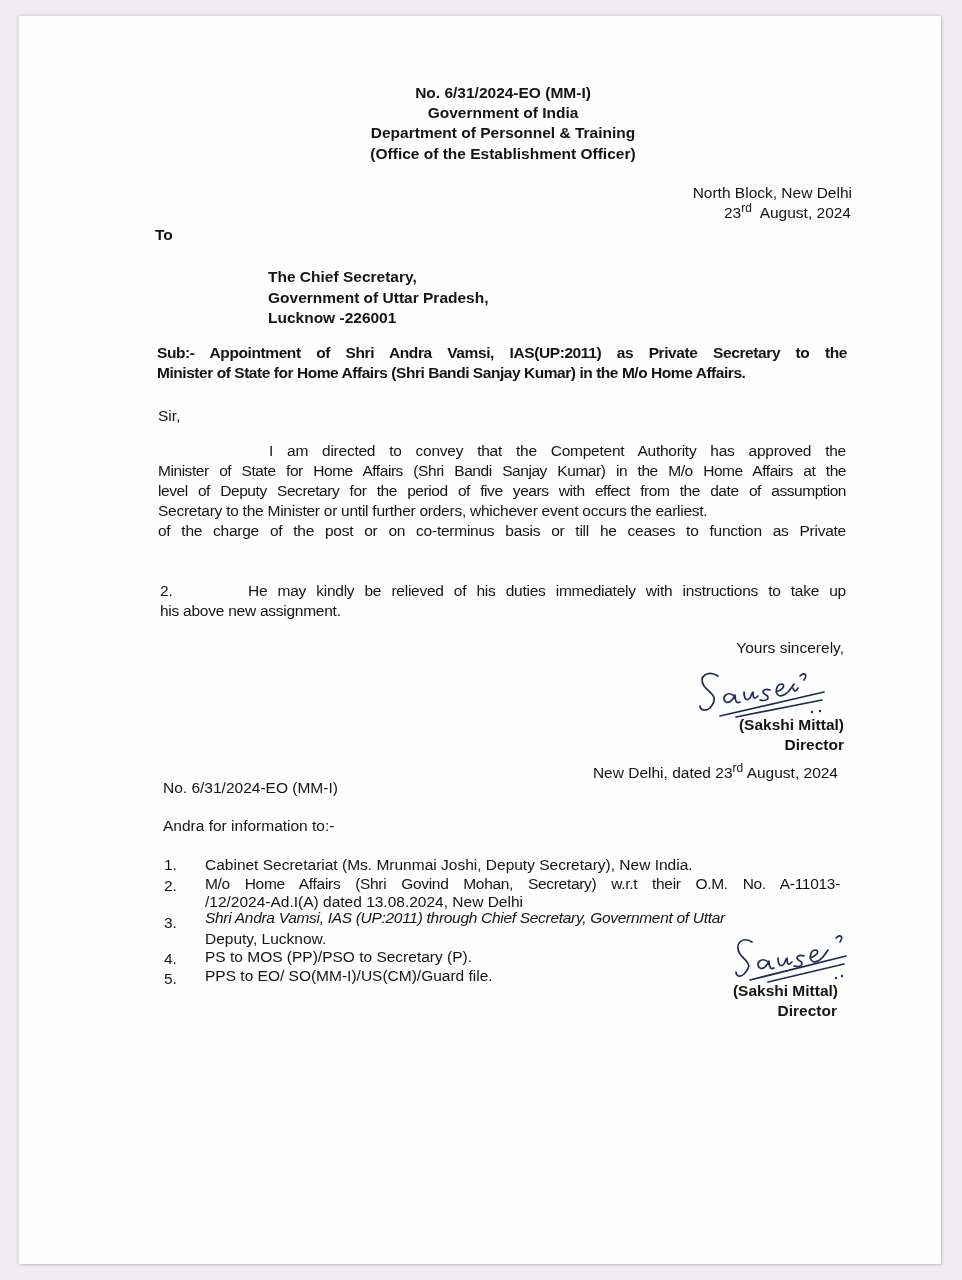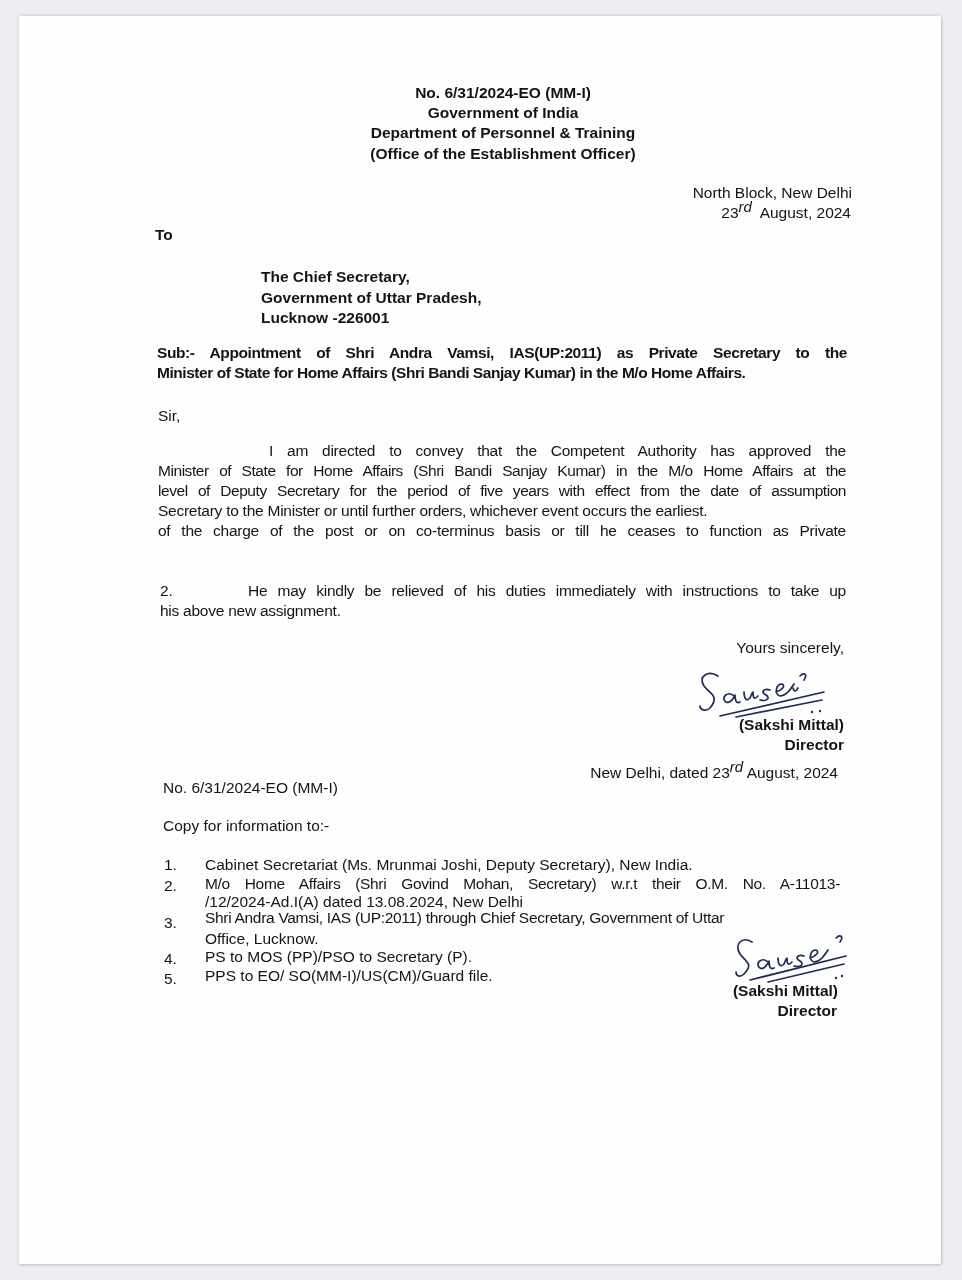--- a/index.html
+++ b/index.html
@@ -15,40 +15,40 @@
     background: #fefefe;
     box-shadow: 0 0 4px rgba(0,0,0,0.18), 1px 1px 2px rgba(0,0,0,0.10);
   }
   .abs { position: absolute; white-space: nowrap; }
   .b { font-weight: bold; }
   .hdr { left: 0; width: 1006px; text-align: center; font-weight: bold; font-size: 15.5px; line-height: 20.5px; }
   .reg { font-size: 15.5px; }
   .narrow { font-family: Liberation Sans, sans-serif; }
   .jline { display: block; text-align: justify; text-align-last: justify; height: 20px; line-height: 20px; font-size: 15.5px; letter-spacing: -0.25px; }
   .jline.last { text-align-last: left; }
-  sup { font-size: 15px; vertical-align: 6px; line-height: 0; font-style: italic; }
+  sup { font-size: 12px; vertical-align: 6px; line-height: 0; }
   .sig svg { position: absolute; }
   .list-num { position: absolute; left: 0; }
   .list-text { position: absolute; left: 41px; }
 </style>
 </head>
 <body>
 
 <div class="paper"></div>
 
 <div class="abs hdr" style="top:83px;">No. 6/31/2024-EO (MM-I)</div>
 <div class="abs hdr" style="top:103px;">Government of India</div>
 <div class="abs hdr" style="top:123px;">Department of Personnel &amp; Training</div>
 <div class="abs hdr" style="top:144px;">(Office of the Establishment Officer)</div>
 
 <div class="abs reg" style="right:110px; top:184px; text-align:right;">North Block, New Delhi</div>
 <div class="abs reg" style="right:111px; top:204px; text-align:right;"><span>23</span><sup>rd</sup>&nbsp; <span>August, 2024</span></div>
 
 <div class="abs b reg" style="left:155px; top:226px;text-align:center;">To</div>
-<div class="abs b reg" style="left:261px; top:267px; line-height:20.5px;">
+<div class="abs b reg" style="left:268px; top:267px; line-height:20.5px;">
   <div>The Chief Secretary,</div>
   <div>Government of Uttar Pradesh,</div>
   <div>Lucknow -226001</div>
 </div>
 
 <div class="abs b" style="left:157px; top:343px; width:690px; white-space:normal;">
   <span class="jline narrow" style="letter-spacing:-0.4px;">Sub:- Appointment of Shri Andra Vamsi, IAS(UP:2011)  as Private Secretary to the</span>
   <span class="jline narrow last" style="letter-spacing:-0.45px;">Minister of State for Home Affairs (Shri Bandi Sanjay Kumar) in the M/o Home Affairs.</span>
 </div>
 
@@ -85,36 +85,36 @@
     </g>
     <circle cx="122" cy="50" r="1.2" fill="#1c2a5c"></circle>
     <circle cx="130" cy="49" r="1.2" fill="#1c2a5c"></circle>
   </svg>
 </div>
 <div class="abs b reg" style="right:118px; top:716px; text-align:right;">(Sakshi Mittal)</div>
 <div class="abs b reg" style="right:118px; top:736px; text-align:right;">Director</div>
 
 <div class="abs reg" style="left:163px; top:779px;">No. 6/31/2024-EO (MM-I)</div>
 <div class="abs reg" style="right:124px; top:764px; text-align:right;"><span>New Delhi, dated  23</span><sup>rd</sup><span> August, 2024</span></div>
-<div class="abs reg" style="left:163px; top:817px;">Copy for information to:-</div>
+<div class="abs reg" style="left:163px; top:817px;">Andra for information to:-</div>
 
 <div class="abs reg" style="left:164px; top:855px; width:680px; height:140px; line-height:20px;">
   <div style="position:absolute; top:0; width:680px;">
     <span class="list-num">1.</span>
     <span class="list-text">Cabinet Secretariat (Ms. Mrunmai Joshi, Deputy Secretary), New India.</span>
   </div>
   <div style="position:absolute; top:19px; width:680px;">
     <span class="list-num" style="top:2px;">2.</span>
     <span class="list-text" style="width:635px; display:block; text-align:justify; text-align-last:justify; letter-spacing:-0.3px;">M/o Home Affairs (Shri Govind Mohan, Secretary) w.r.t their O.M.   No. A-11013-</span>
     <span class="list-text" style="top:18px;">/12/2024-Ad.I(A) dated 13.08.2024, New Delhi</span>
   </div>
   <div style="position:absolute; top:53px; width:680px;">
     <span class="list-num" style="top:5px;">3.</span>
-    <span class="list-text" style="letter-spacing:-0.3px;">Shri Andra Vamsi, IAS (UP:2011) through Chief Secretary, Government of Uttar</span>
-    <span class="list-text" style="top:21px;">Office, Lucknow.</span>
+    <span class="list-text" style="letter-spacing:-0.3px;font-style:italic;">Shri Andra Vamsi, IAS (UP:2011) through Chief Secretary, Government of Uttar</span>
+    <span class="list-text" style="top:21px;">Deputy, Lucknow.</span>
   </div>
   <div style="position:absolute; top:92px; width:680px;">
     <span class="list-num" style="top:2px;">4.</span>
     <span class="list-text">PS to MOS (PP)/PSO to Secretary (P).</span>
   </div>
   <div style="position:absolute; top:111px; width:680px;">
     <span class="list-num" style="top:3px;">5.</span>
     <span class="list-text">PPS to EO/ SO(MM-I)/US(CM)/Guard file.</span>
   </div>
 </div>

